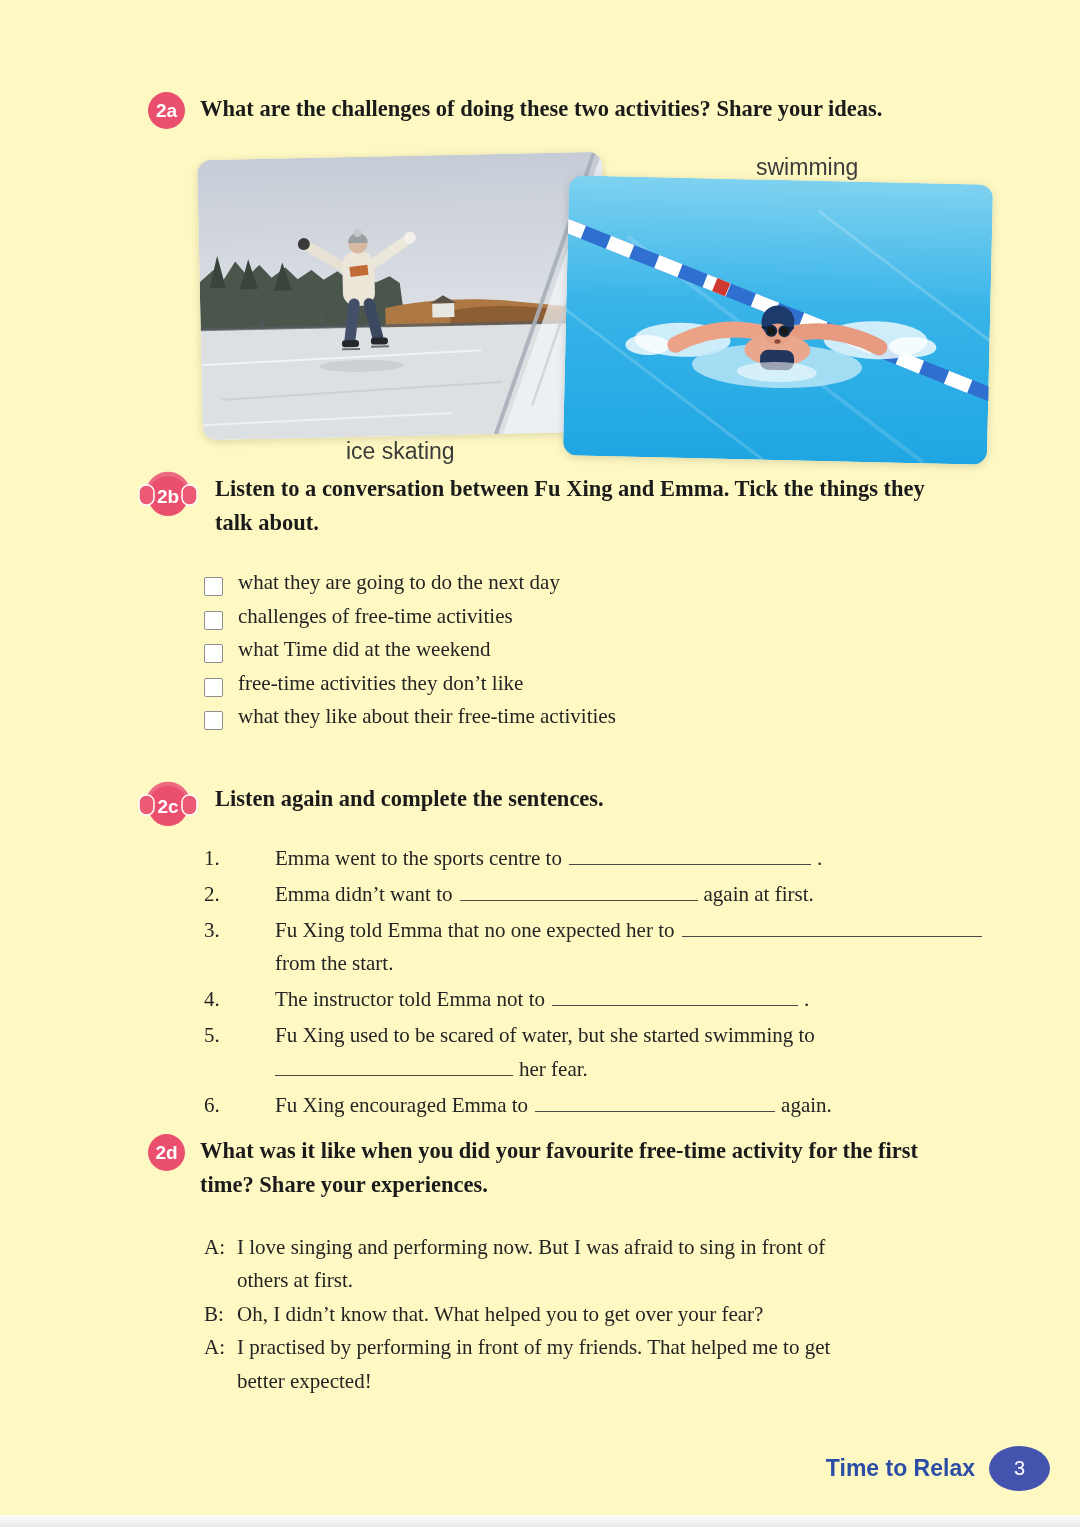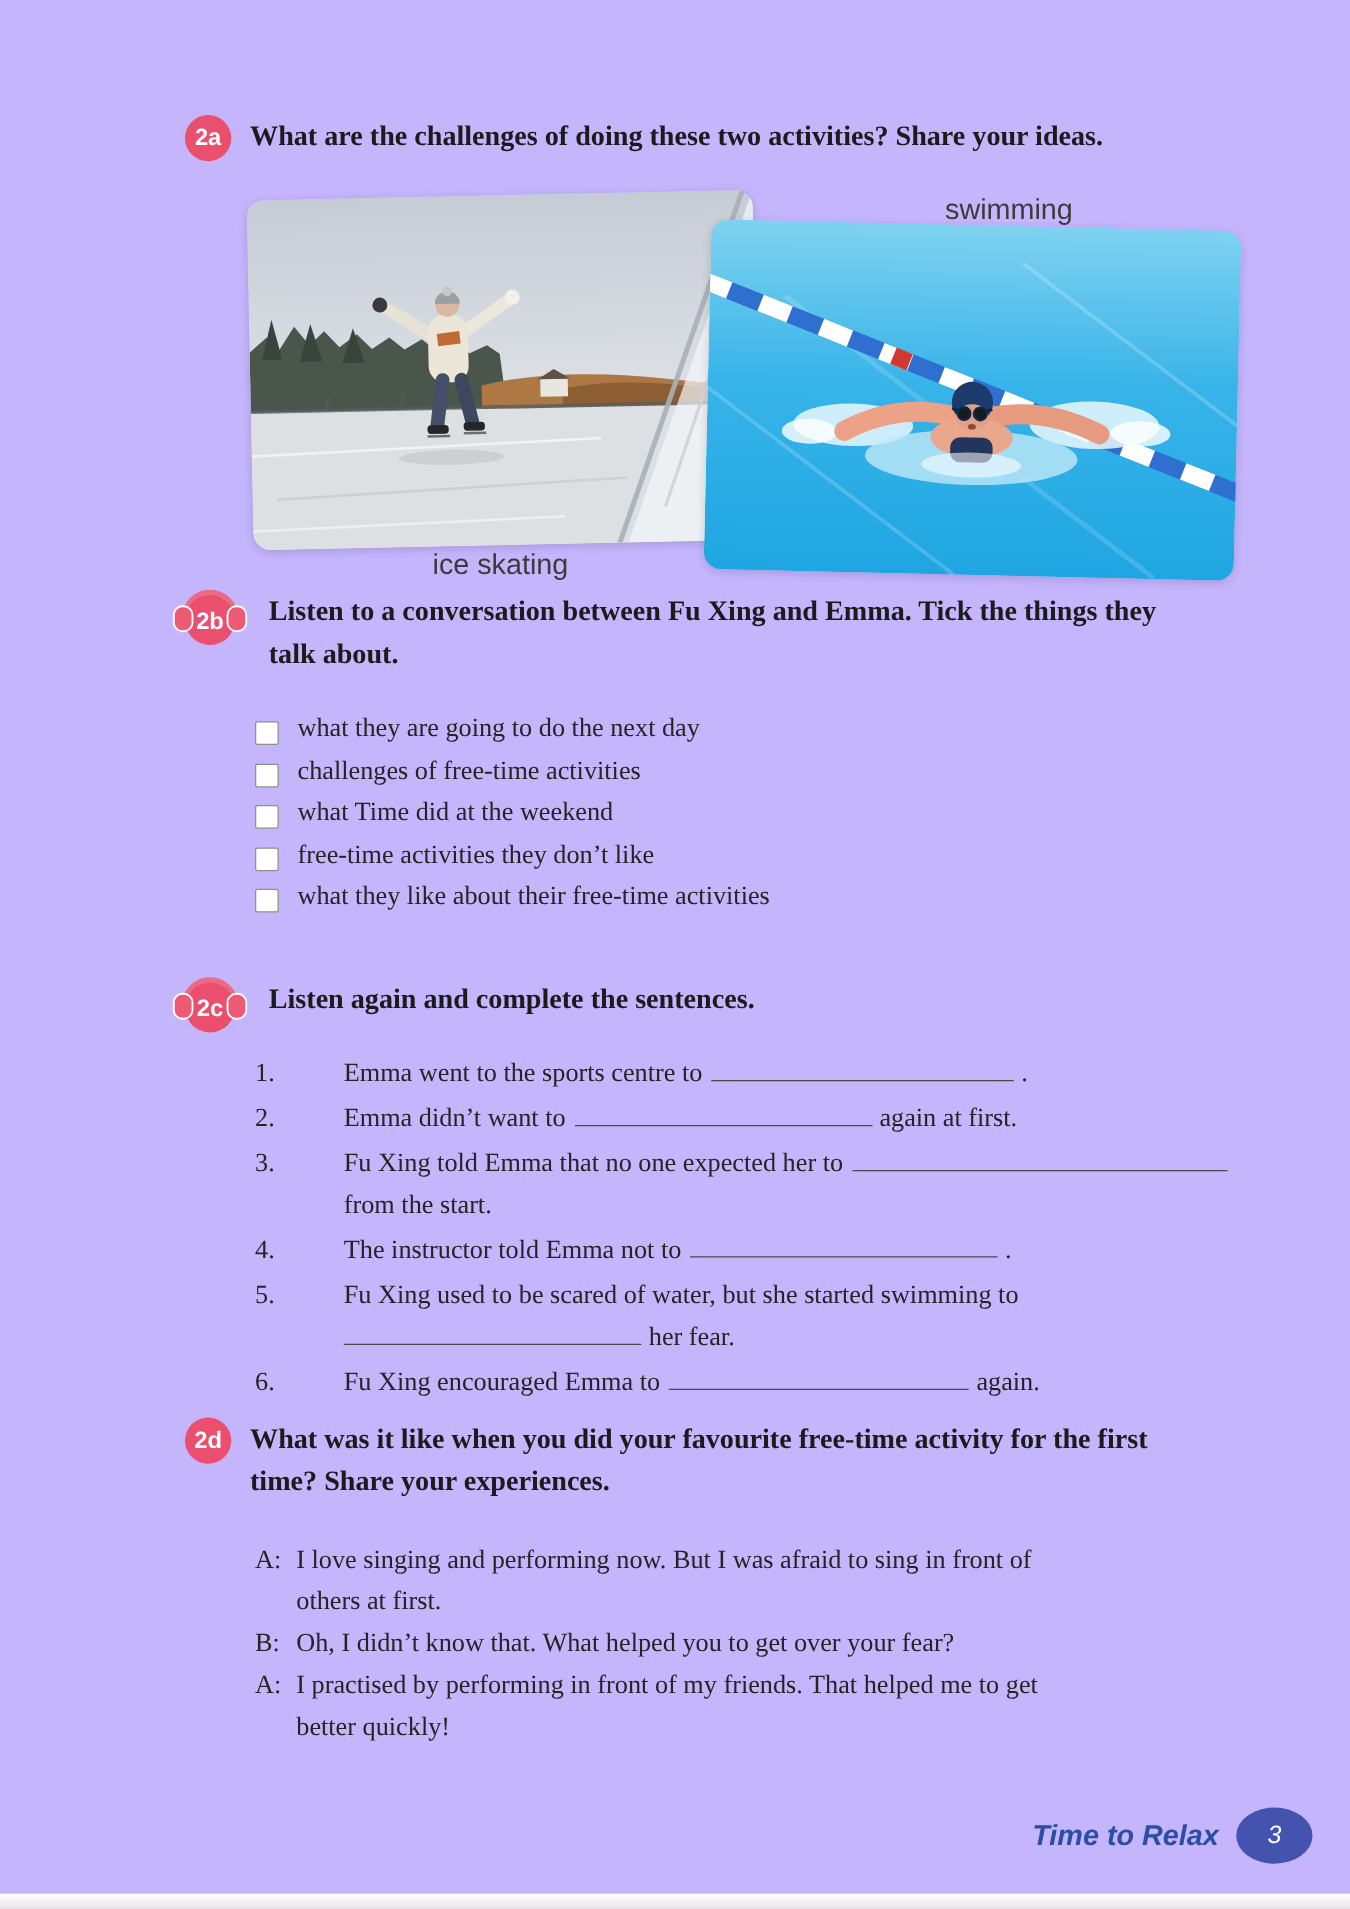--- a/index.html
+++ b/index.html
@@ -1,17 +1,17 @@
 <!DOCTYPE html>
 <html><head>
 <meta charset="utf-8">
 <style>
   html,body{margin:0;padding:0;background:#ffffff;}
   body{width:1080px;height:1527px;font-family:"Liberation Serif",serif;color:#222;}
-  .page{position:relative;width:1080px;height:1527px;background:#c4b5fd;overflow:hidden;}
+  .page{position:relative;width:1080px;height:1527px;background:#fef9c3;overflow:hidden;}
 
   
   .badge-circle{display:inline-flex;align-items:center;justify-content:center;
     width:37px;height:37px;border-radius:50%;background:#eb4f6e;color:#fff;
     font-family:"Liberation Sans",sans-serif;font-weight:bold;font-size:19px;flex:0 0 37px;}
   .hp-badge{display:inline-block;width:64px;height:58px;flex:0 0 64px;margin-top:-8px;}
   .hp-band{fill:none;stroke:#ec6a82;stroke-width:5;stroke-linecap:round;}
   .hp-face{fill:#eb4f6e;}
   .hp-cup{fill:#ec5a74;stroke:#fff;stroke-width:1.5;}
   .hp-text{fill:#fff;font-family:"Liberation Sans",sans-serif;font-weight:bold;font-size:19px;text-anchor:middle;}
@@ -40,21 +40,21 @@
   .blank{display:inline-block;border-bottom:1.7px solid #4a4a4a;height:1em;
     vertical-align:baseline;margin:0 6px 0 7px;}
 
   
   .d-list{position:absolute;left:204px;top:1231px;width:800px;}
   .d-row{display:flex;margin-bottom:0;}
   .speaker{width:33px;flex:0 0 33px;font-size:21px;line-height:33.4px;color:#242424;}
   .d-body{font-size:21px;line-height:33.4px;color:#242424;}
 
   
-  .footer{position:absolute;top:1446px;right:30px;display:flex;align-items:center;gap:14px;font-style:italic;}
+  .footer{position:absolute;top:1446px;right:30px;display:flex;align-items:center;gap:14px;}
   .footer-label{font-family:"Liberation Sans",sans-serif;font-weight:bold;font-size:23px;color:#2b4da6;}
   .page-num{width:61px;height:45px;border-radius:50%;background:#4353ae;color:#fff;
     display:flex;align-items:center;justify-content:center;
     font-family:"Liberation Sans",sans-serif;font-size:20px;}
   .bottom-strip{position:absolute;left:0;bottom:0;width:1080px;height:12px;
     background:linear-gradient(#ffffff,#e7e7e6);}
 </style>
 </head>
 <body>
 
@@ -270,21 +270,21 @@
     <div class="d-row">
       <span class="speaker">B:</span>
       <span class="d-body">
         <span>Oh, I didn’t know that. What helped you to get over your fear?</span>
       </span>
     </div>
     <div class="d-row">
       <span class="speaker">A:</span>
       <span class="d-body">
         <span>I practised by performing in front of my friends. That helped me to get</span><br>
-        <span>better quickly!</span>
+        <span>better expected!</span>
       </span>
     </div>
   </div>
 
   <div class="footer">
     <span class="footer-label">Time to Relax</span>
     <span class="page-num">
       <span>3</span>
     </span>
   </div>

